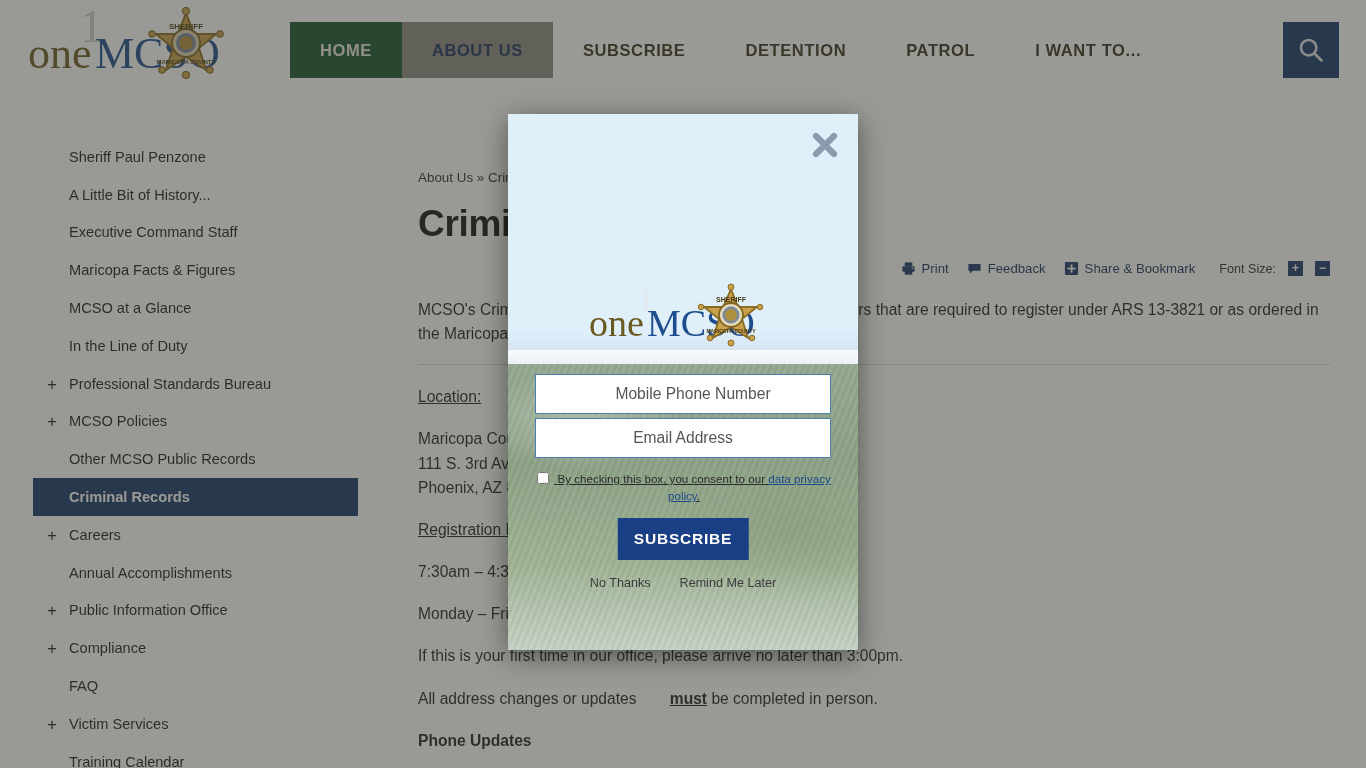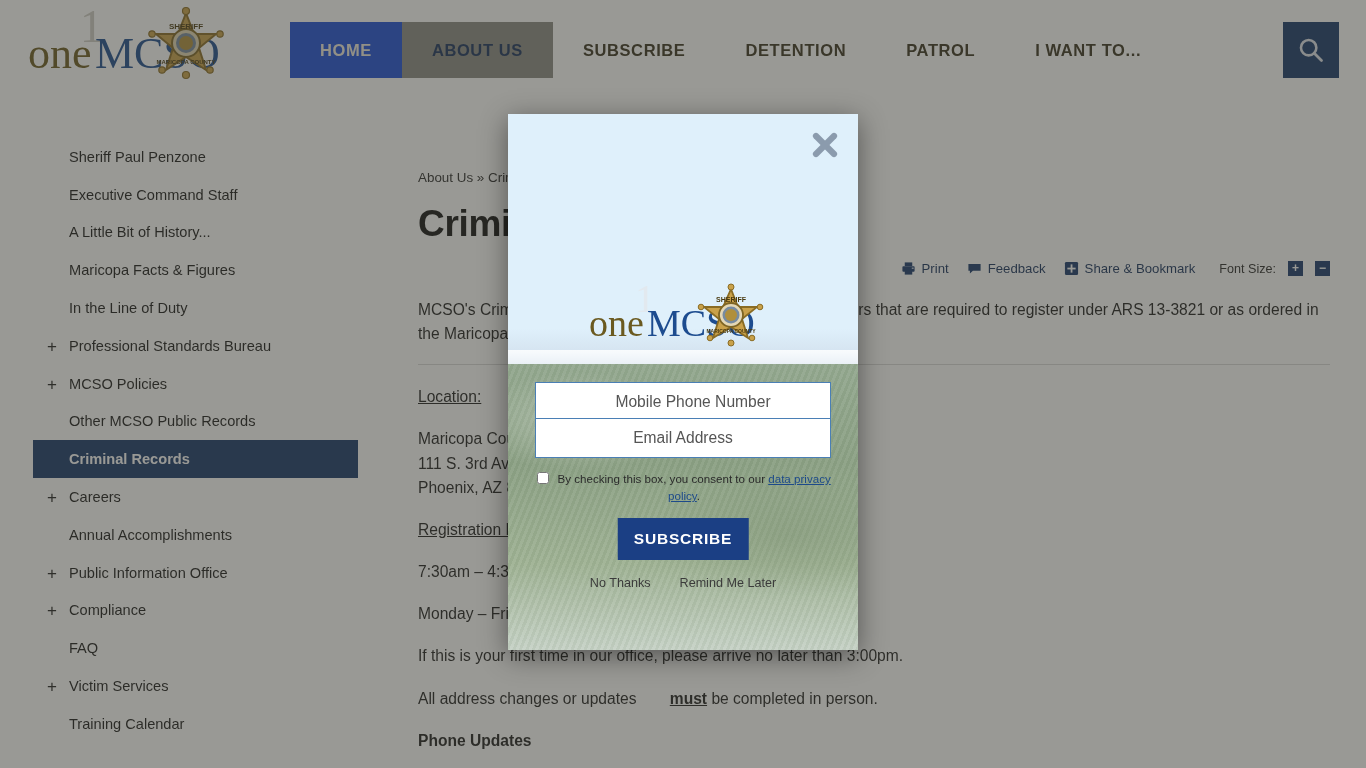--- a/index.html
+++ b/index.html
@@ -30,21 +30,21 @@
   .main-nav {
     position: absolute; left: 290px; top: 22px; height: 56px;
     display: flex; align-items: stretch;
   }
   .nav-item {
     display: flex; align-items: center; justify-content: center;
     font-size: 16.5px; font-weight: bold; letter-spacing: .6px;
     color: #3a3420; padding: 0 30px; height: 56px;
     cursor: pointer; white-space: nowrap;
   }
-  .nav-item.active-home { background: #1d4ed8; color: #f0ece0; }
+  .nav-item.active-home { background: #14532d; color: #f0ece0; }
   .nav-item.active-about { background: #8a8a84; color: #18315c; }
 
   .search-btn {
     position: absolute; right: 27px; top: 22px;
     width: 56px; height: 56px; background: #163769;
     display:flex; align-items:center; justify-content:center; cursor:pointer;
   }
   .search-btn svg { width: 28px; height: 28px; }
 
   
@@ -146,33 +146,33 @@
     position: absolute; left: 27px; width: 296px; height: 40px; z-index: 3;
     background: #ffffff; border: 1px solid #4a7fb5;
     display: flex; align-items: center; justify-content: center;
   }
   .modal-field input {
     width: 100%; height: 100%; border: 0; outline: none; background: transparent;
     text-align: center; font-size: 15.6px; color: #444;
     font-family: "Liberation Sans", sans-serif;
   }
   .modal-field input::placeholder { color: #555; opacity: 1; }
-  #field-phone { top: 268px; padding-left: 20px; }
+  #field-phone { top: 260px; padding-left: 20px; }
   #field-email { top: 304px; }
 
   .consent {
     position: absolute; left: 28px; width: 296px; top: 356px; z-index: 3;
     font-size: 11.6px; color: #2b2b2b; line-height: 1.5; text-align: left;
   }
   .consent input[type=checkbox] {
     width: 12px; height: 12px; margin: 0 5px 0 0; vertical-align: -1px;
     accent-color: #fff;
   }
   .consent a { color: #1d4a8a; text-decoration: underline; }
-  .consent .ctext { text-align: center; display: block; }
+  .consent .ctext { text-align: center; display: block; text-decoration: underline; }
 
   .subscribe-btn {
     position: absolute; left: 50%; transform: translateX(-50%); top: 404px;
     z-index: 3; background: #1b3f84; color: #fff; border: 0;
     font-size: 15.5px; font-weight: bold; letter-spacing: .8px;
     padding: 12px 16px; cursor: pointer;
     font-family: "Liberation Sans", sans-serif;
   }
   .modal-links {
     position: absolute; left: 0; right: 0; top: 462px; z-index: 3;
@@ -237,27 +237,30 @@
         <line x1="14.8" y1="14.8" x2="21" y2="21" stroke="#dfe4ec" stroke-width="2.4" stroke-linecap="round"></line>
       </svg>
     </div>
   </div>
 
   <div class="sidebar">
     <div class="side-item">
         <span>Sheriff Paul Penzone</span>
       </div>
     <div class="side-item">
+        <span>A Little Bit of History...</span>
+      </div>
+    <div class="side-item">
         <span>Executive Command Staff</span>
       </div>
     <div class="side-item">
-        <span>A Little Bit of History...</span>
-      </div>
-    <div class="side-item">
         <span>Maricopa Facts &amp; Figures</span>
+      </div>
+    <div class="side-item">
+        <span>MCSO at a Glance</span>
       </div>
     <div class="side-item">
         <span>In the Line of Duty</span>
       </div>
     <div class="side-item">
         <span class="plus">+</span>
         <span>Professional Standards Bureau</span>
       </div>
     <div class="side-item">
         <span class="plus">+</span>

